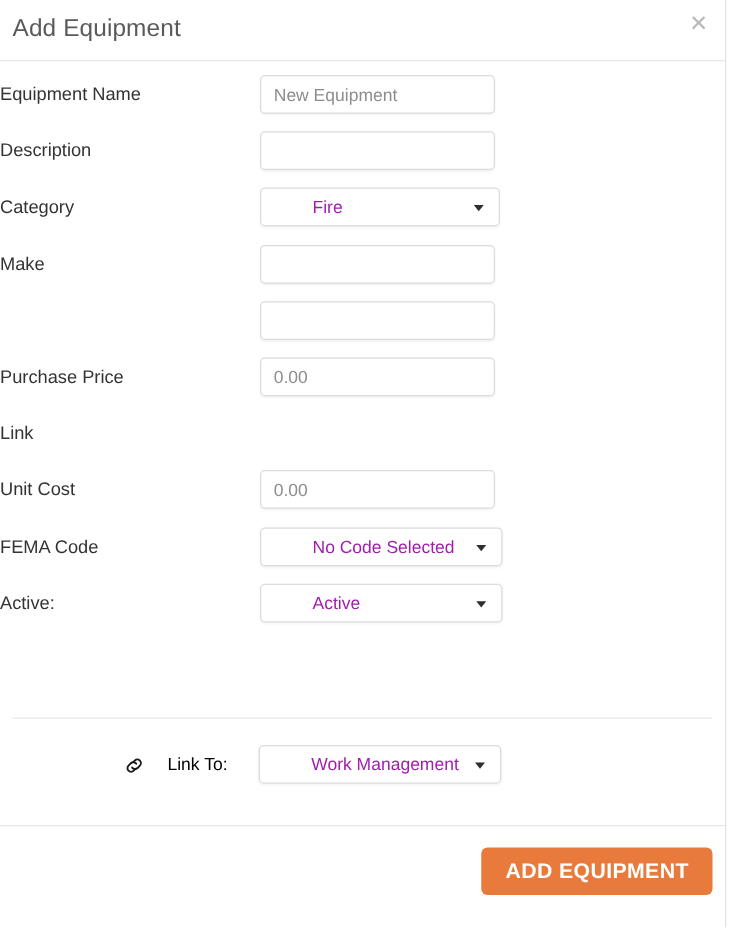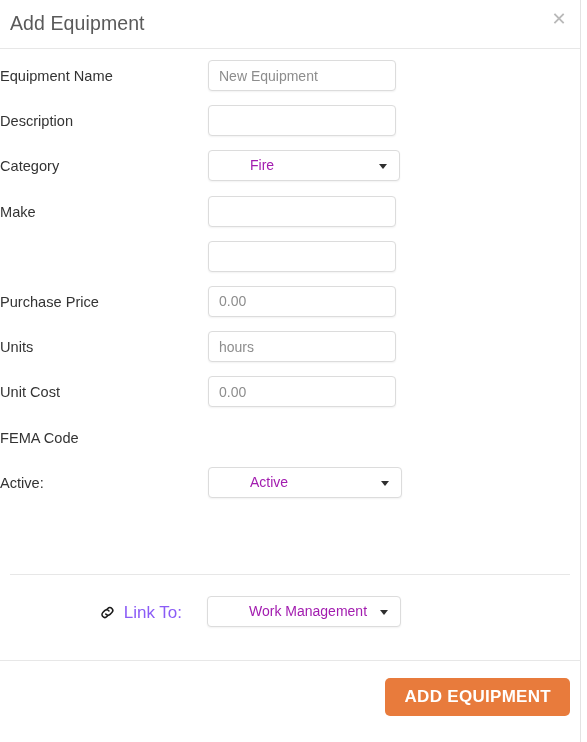--- a/index.html
+++ b/index.html
@@ -144,22 +144,22 @@
     top: 596px;
     width: 100%;
     height: 34px;
   }
   .link-label {
     position: absolute;
     left: 0;
     top: 7px;
     width: 182px;
     text-align: right;
-    font-size: 17px;
-    color: #8b5cf6;
+    font-size: 14px;
+    color: #000000;
     white-space: nowrap;
   }
   .link-icon {
     position: absolute;
     left: 99px;
     top: 8px;
     width: 17px;
     height: 17px;
   }
   .link-control {
@@ -246,35 +246,38 @@
 
 
     <div class="form-row">
       <div class="form-label">Purchase Price</div>
       <div class="form-control-wrap">
         <input class="txt-input" type="text" placeholder="0.00" style="">
       </div>
     </div>
 
     <div class="form-row">
-      <div class="form-label">Units</div>
-      <div class="form-control-wrap">
-        <input class="txt-input" type="text" placeholder="hours" style="">
-      </div>
+      <div class="form-label">Link</div>
     </div>
 
     <div class="form-row">
       <div class="form-label">Unit Cost</div>
       <div class="form-control-wrap">
         <input class="txt-input" type="text" placeholder="0.00" style="">
       </div>
     </div>
 
     <div class="form-row">
       <div class="form-label">FEMA Code</div>
+      <div class="form-control-wrap">
+        <div class="sel-box wide">
+          <span class="sel-value">No Code Selected</span>
+          <span class="caret"></span>
+        </div>
+      </div>
     </div>
 
     <div class="form-row">
       <div class="form-label">Active:</div>
       <div class="form-control-wrap">
         <div class="sel-box wide">
           <span class="sel-value">Active</span>
           <span class="caret"></span>
         </div>
       </div>

